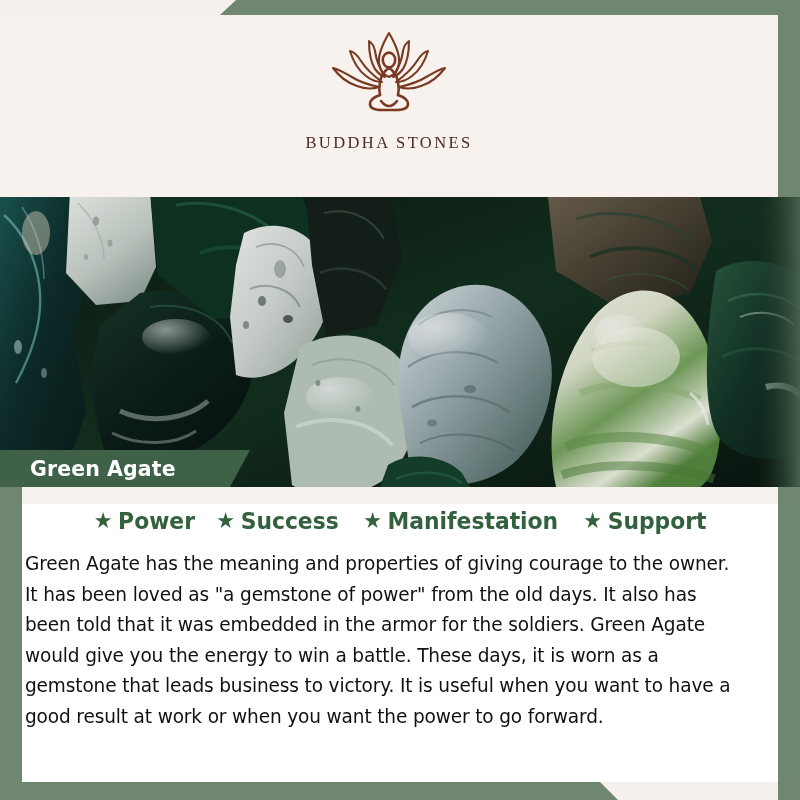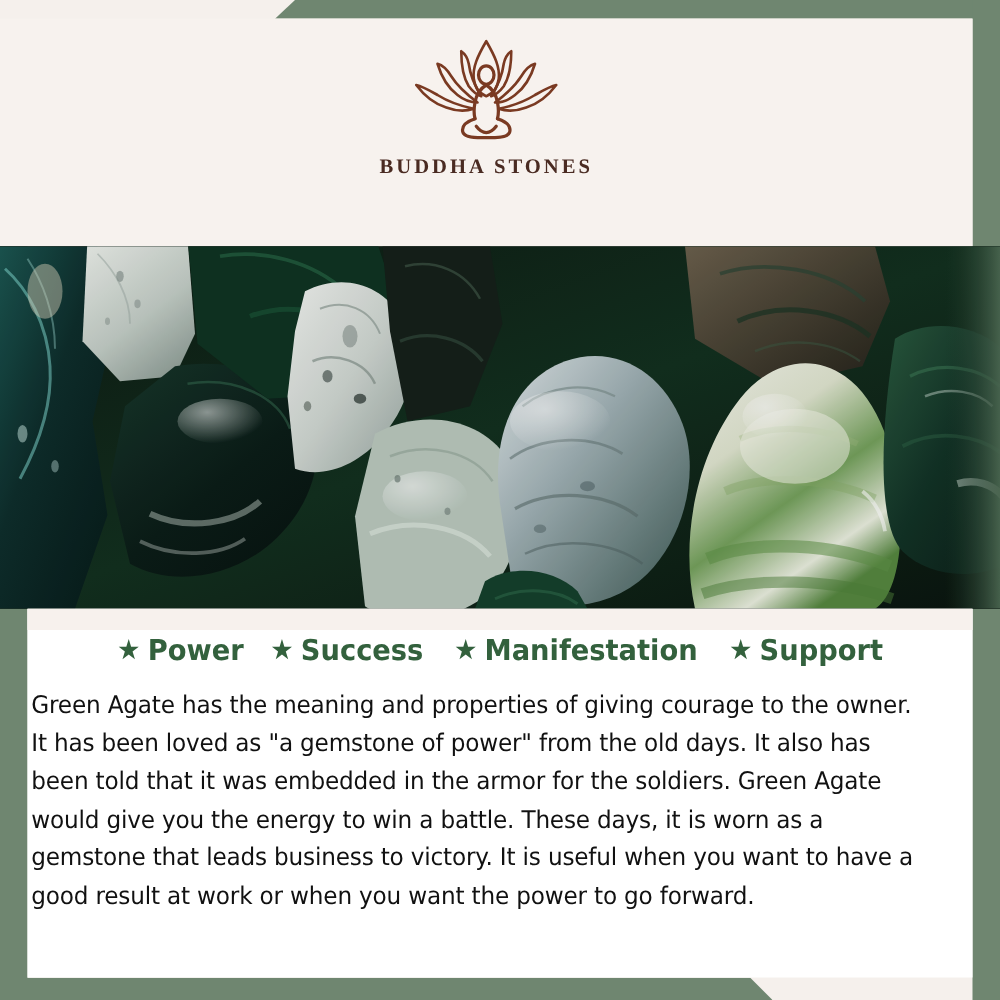--- a/index.html
+++ b/index.html
@@ -70,26 +70,26 @@
   }
 
   .logo-block {
     margin-top: 12px;
     display: flex;
     flex-direction: column;
     align-items: center;
   }
   .logo-mark { width: 128px; height: 86px; display: block; }
   .logo-word {
-    margin-top: 10px;
+    margin-top: 20px;
     font-family: "Liberation Serif", serif;
     font-size: 16.5px;
     letter-spacing: 2.4px;
     color: #4a2b22;
-    font-weight: 700;
+    font-weight: 400;
   }
 
   .title-bar {
     position: absolute;
     top: 123px;
     left: 165px;
     width: 485px;
     height: 59px;
     background: #fbf8f5;
     display: flex;
@@ -374,20 +374,23 @@
       <path d="M722 160 C748 146 784 150 804 168" stroke="#2e6246" stroke-width="3" fill="none" opacity="0.5"></path>
       <path d="M740 120 C760 112 782 116 794 128" stroke="#d8e6dd" stroke-width="2" fill="none" opacity="0.45"></path>
       <path d="M766 190 C780 186 794 190 802 200" stroke="#e4efe8" stroke-width="6" fill="none" opacity="0.55"></path>
 
       <rect x="756" y="0" width="44" height="290" fill="url(#gRightFade)"></rect>
 
       <rect x="0" y="0" width="800" height="290" fill="#000000" opacity="0.06"></rect>
     </svg>
   </div>
 
+  <div class="name-tag">
+    <span class="name-tag-label">Green Agate</span>
+  </div>
 
   <div class="body-panel">
 
     <div class="keywords">
       <div class="kw">
         <span class="kw-star">★</span>
         <span>Power</span>
       </div>
       <div class="kw">
         <span class="kw-star">★</span>

